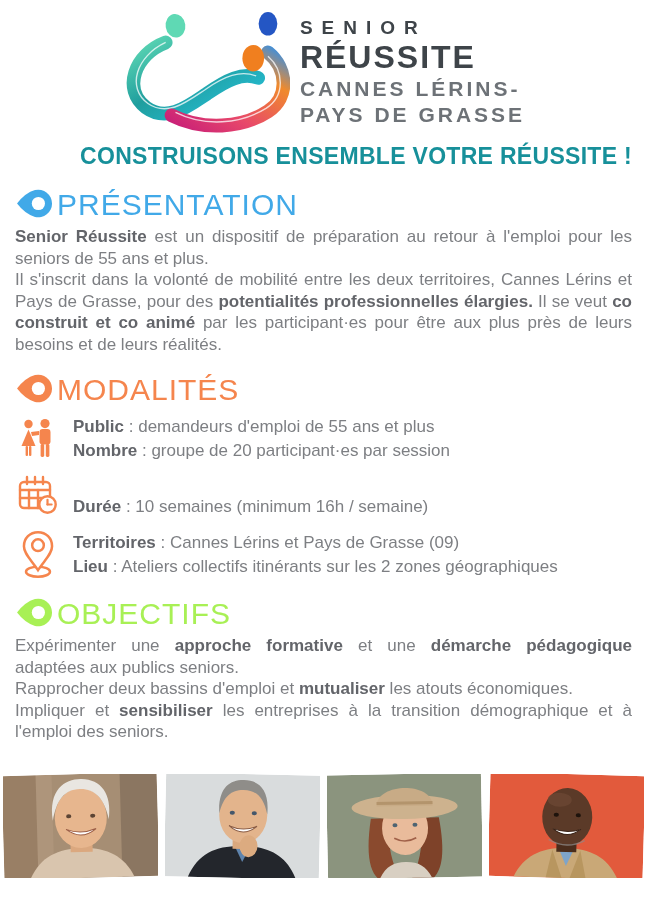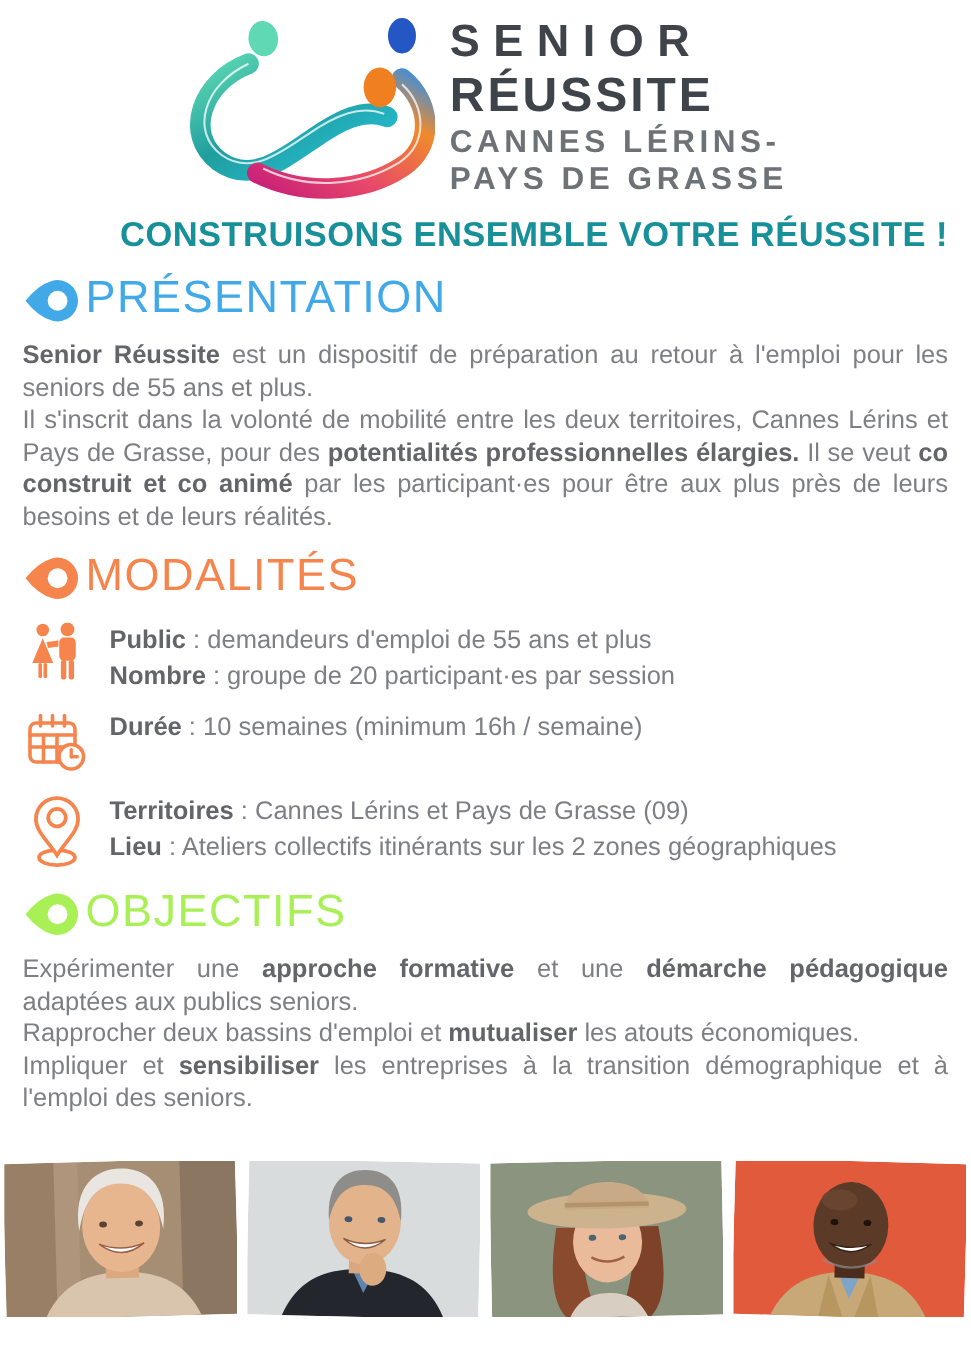--- a/index.html
+++ b/index.html
@@ -12,45 +12,45 @@
     box-sizing:border-box;
     padding:8px 15px 0 15px;
   }
   
   .logo-row{
     display:flex;align-items:center;justify-content:center;
     gap:10px;height:124px;margin-top:2px;
   }
   .logo-graphic{width:168px;height:122px;flex:0 0 auto;}
   .logo-text{display:flex;flex-direction:column;line-height:1.08;}
-  .logo-senior{font-size:30px;font-weight:700;letter-spacing:9px;color:#3e4449;}
+  .logo-senior{font-size:19px;font-weight:700;letter-spacing:9px;color:#3e4449;}
   .logo-reussite{font-size:32px;font-weight:800;letter-spacing:2px;color:#3e4449;margin-top:2px;}
   .logo-sub{font-size:21px;font-weight:700;letter-spacing:3px;color:#6d7277;margin-top:3px;}
   
   .main-title{
     margin:9px 0 0 0;text-align:right;
     font-size:23px;font-weight:800;letter-spacing:.3px;
     color:#17909a;
   }
   
-  .sec-head{display:flex;align-items:flex-start;gap:2px;margin-top:14px;height:36px;}
+  .sec-head{display:flex;align-items:flex-end;gap:2px;margin-top:14px;height:36px;}
   .sec-head .pin{width:40px;height:33px;flex:0 0 auto;}
   .sec-label{font-size:30px;font-weight:400;letter-spacing:1px;line-height:1;}
   .sec-blue  .sec-label{color:#41a9e8;}
   .sec-orange .sec-label{color:#f5854d;}
   .sec-green .sec-label{color:#a8f055;}
   
   .body-text{
     margin:0;color:#7d7f83;font-size:17px;line-height:21.5px;
     text-align:justify;
   }
   .body-text b{font-weight:700;color:#63656a;}
   .presentation-text{margin-top:6px;}
   
-  .mod-item{display:flex;align-items:flex-start;gap:12px;margin-top:10px;}
+  .mod-item{display:flex;align-items:flex-end;gap:12px;margin-top:10px;}
   .mod-icon{width:46px;flex:0 0 auto;display:flex;justify-content:center;}
   .mod-lines{flex:1;}
   .mod-line{color:#7d7f83;font-size:17px;line-height:24px;}
   .mod-line b{font-weight:700;color:#63656a;}
   
   .photo-row{
     position:absolute;left:0;bottom:26px;width:647px;
     display:flex;justify-content:center;gap:7px;
   }
   .photo-slot{

